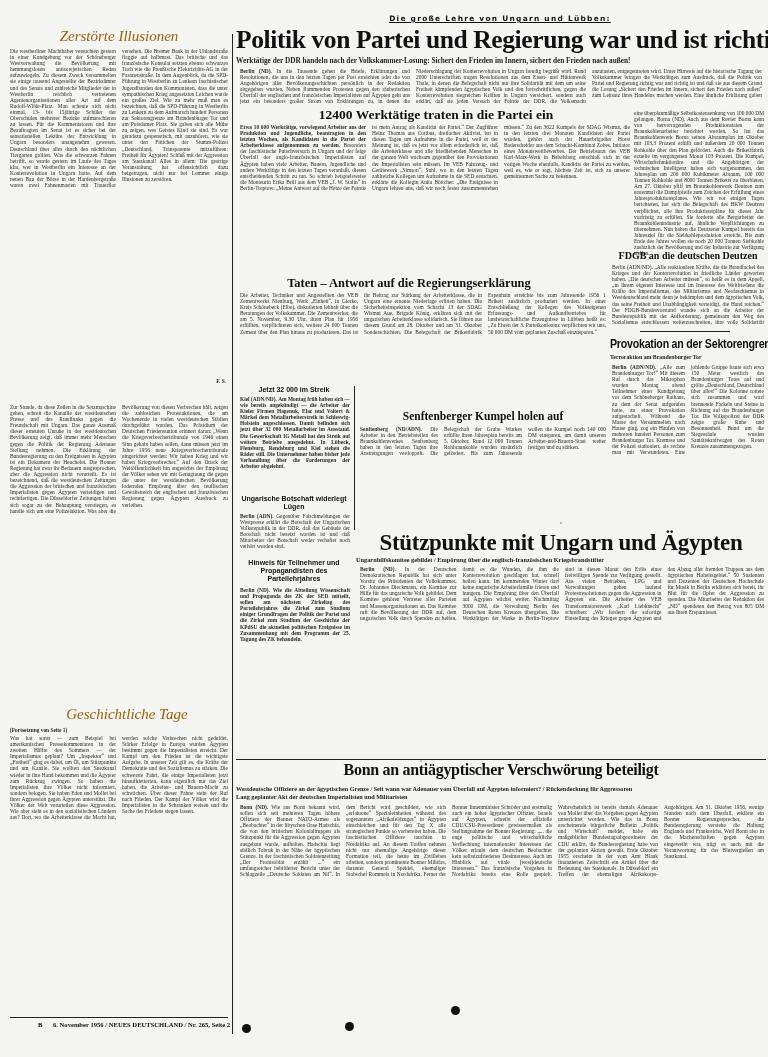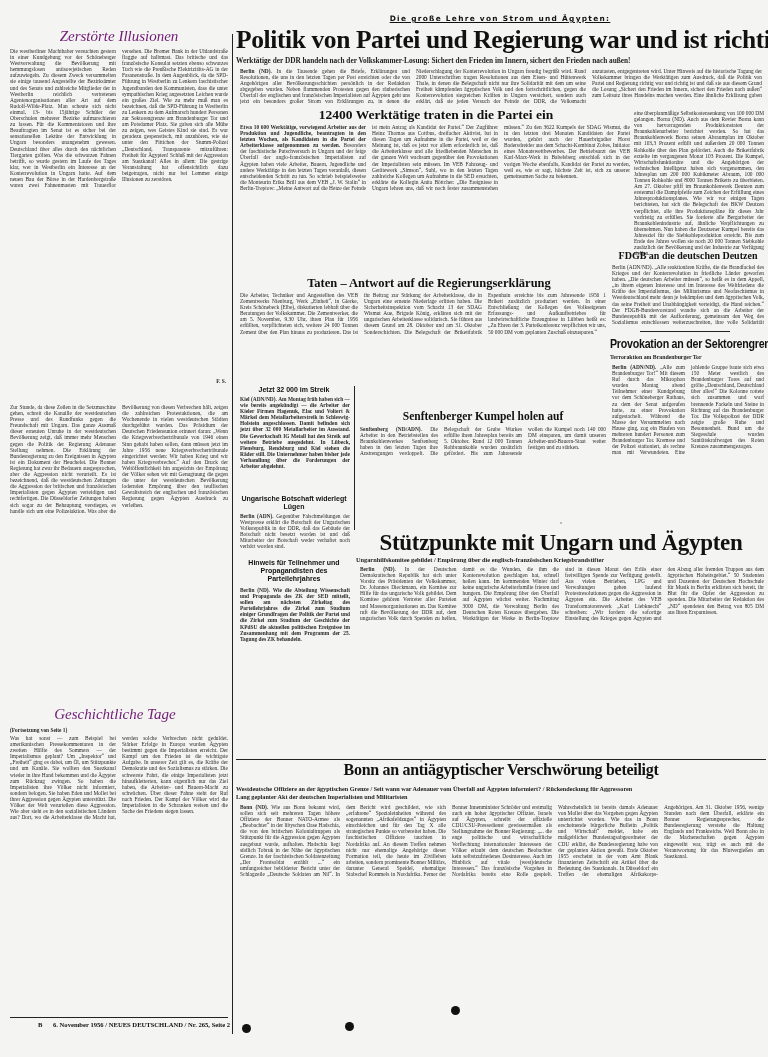--- a/index.html
+++ b/index.html
@@ -17,21 +17,21 @@
     color: #2a2a2a; overflow: hidden; word-break: break-word;
   }
   .cols2 { column-count: 2; column-gap: 6px; }
   .cols3 { column-count: 3; column-gap: 6px; }
   .cols4 { column-count: 4; column-gap: 6px; }
   .cols5 { column-count: 5; column-gap: 6px; }
   .bold-lead { font-weight: bold; }
 
   .italic-head {
     font-family: "Liberation Serif", serif; font-style: italic;
-    text-align: center; color: #701a75; white-space: nowrap;
+    text-align: center; color: #a16207; white-space: nowrap;
   }
   .serif-head {
     font-family: "Liberation Serif", serif; font-weight: bold;
     text-align: center; color: #111; white-space: nowrap;
   }
   .cond-head {
     font-family: "Liberation Sans", sans-serif; font-weight: bold;
     text-align: center; color: #111; white-space: nowrap;
     transform-origin: center; letter-spacing: -0.3px;
   }
@@ -66,52 +66,52 @@
   <div class="vrule" style="left:232px; top:34px; height:1000px;"></div>
 
   <div class="abs italic-head" style="left:10px; top:28px; width:218px; font-size:15px;">Zerstörte Illusionen</div>
 
   <div class="abs body-text cols2" style="left:10px; top:48px; width:218px; height:336px;">Die westberliner Machthaber versuchten gestern in einer Kundgebung vor der Schöneberger Westverwaltung die Bevölkerung mit hemmungslosen antisowjetischen Reden aufzuwiegeln. Zu diesem Zweck versammelten sie einige tausend Angestellte der Bezirksämter und des Senats und zahlreiche Mitglieder der in Westberlin reichlich vertretenen Agentenorganisationen aller Art auf dem Rudolf-Wilde-Platz. Man scheute sich nicht einmal, 13- bis 15jährige Schüler der Oberschulen mehrerer Bezirke aufmarschieren zu lassen. Für die Kommentatoren und ihre Beauftragten im Senat ist es sicher bei der sensationellen Lektüre der Entwicklung in Ungarn besonders unangenehm gewesen. Deutschland über alles durch den nächtlichen Tiergarten grölten. Was die schwarzen Fahnen betrifft, so wurde gestern im Laufe des Tages klar, wer in Westberlin ein Interesse an der Konterrevolution in Ungarn hatte. Auf dem neuen Bau der Börse in der Hardenbergstraße waren zwei Fahnenmasten mit Trauerflor versehen. Die Bremer Bank in der Uhlandstraße flaggte auf halbmast. Das britische und das französische Konsulat setzten ebenso schwarzes Tuch wie die Preußische Elektrizitäts-AG in der Fasanenstraße. In dem Augenblick, da die SPD-Führung in Westberlin zu Lenkern faschistischer Jugendbanden den Kommunisten, dass die unter sympathischen Krieg angesetzten Leichen wurde ein großes Ziel. Wie zu mehr muß man es bezeichnen, daß die SPD-Führung in Westberlin zu Lenkern zu dem Aufmarsch hundert Personen zur Sektorengrenze am Brandenburger Tor und am Potsdamer Platz. Sie gaben sich alle Mühe zu zeigen, wes Geistes Kind sie sind. Es war geradezu gespenstisch, mit anzuhören, wie sie unter den Fittichen der Stumm-Polizei „Deutschland, Transparente mitzuführen: Freiheit für Ägypten! Schluß mit der Aggression am Suezkanal! Alles in allem: Die gestrige Veranstaltung hat offensichtlich dazu beigetragen, nicht nur bei Lemmer einige Illusionen zu zerstören.</div>
   <div class="abs body-text" style="left:180px; top:378px; width:46px; text-align:right; font-weight:bold;">F. S.</div>
 
 
   <div class="abs body-text cols2" style="left:10px; top:404px; width:218px; height:300px;">Zur Stunde, da diese Zeilen in die Setzmaschine gehen, schreit die Kanaille der westdeutschen Presse und des Rundfunks gegen die Freundschaft mit Ungarn. Das ganze Ausmaß dieser erneuten Unruhe in der westdeutschen Bevölkerung zeigt, daß immer mehr Menschen gegen die Politik der Regierung Adenauer Stellung nehmen. Die Erklärung der Bundesregierung zu den Ereignissen in Ägypten ist ein Dokument der Heuchelei. Die Bonner Regierung hat zwar ihr Bedauern ausgesprochen, aber die Aggression nicht verurteilt. Es ist bezeichnend, daß die westdeutschen Zeitungen die Aggression der britischen und französischen Imperialisten gegen Ägypten verteidigen und rechtfertigen. Die Düsseldorfer Zeitungen haben sich sogar zu der Behauptung verstiegen, es handle sich um eine Polizeiaktion. Was aber die Bevölkerung von diesen Verbrechen hält, zeigen die zahlreichen Protestaktionen, die am Wochenende in vielen westdeutschen Städten durchgeführt wurden. Das Präsidium der Deutschen Friedensunion erinnert daran: „Wenn die Kriegsverbrechertribunale von 1946 einen Sinn gehabt haben sollen, dann müssen jetzt im Jahre 1956 neue Kriegsverbrechertribunale eingerichtet werden: Wir haben Krieg und wir haben Kriegsverbrecher.“ Auf den Druck der Weltöffentlichkeit hin angesichts der Empörung der Völker sehen wir mit Genugtuung die gegen die unter der westdeutschen Bevölkerung lodernden Empörung über den teuflischen Gewaltstreich der englischen und französischen Regierung gegen Ägypten Ausdruck zu verleihen.</div>
 
-  <div class="abs italic-head" style="left:6px; top:706px; width:218px; font-size:15px;">Geschichtliche Tage</div>
+  <div class="abs italic-head" style="left:18px; top:706px; width:218px; font-size:15px;">Geschichtliche Tage</div>
 
   <div class="abs body-text" style="left:10px; top:727px; width:110px; font-weight:bold;">(Fortsetzung von Seite 1)</div>
 
   <div class="abs body-text cols2" style="left:10px; top:735px; width:218px; height:278px;">Was hat sonst — zum Beispiel bei amerikanischen Pressekommentaren in der zweiten Hälfte des Sommers — der Imperialismus geplant? Um „Inspektor“ und „Freiheit“ ging es dabei, um Öl, um Stützpunkte und um Kanäle. Sie wollten den Suezkanal wieder in ihre Hand bekommen und die Ägypter zum Rückzug zwingen. So haben die Imperialisten ihre Völker nicht informiert, sondern belogen. Sie haben Eden und Mollet bei ihrer Aggression gegen Ägypten unterstützt. Die Völker der Welt verurteilen diese Aggression. Wie aber sieht es in den sozialistischen Ländern aus? Dort, wo die Arbeiterklasse die Macht hat, werden solche Verbrechen nicht geduldet. Stärker Erfolge in Europa wurden Ägypten bestimmt gegen die Imperialisten erreicht. Der Kampf um den Frieden ist die wichtigste Aufgabe. In unserer Zeit gilt es, die Kräfte der Demokratie und des Sozialismus zu stärken. Die schwerste Fahrt, die einige Imperialisten jetzt hinaufkletterten, kann eigentlich nur das Ziel haben, die Arbeiter- und Bauern-Macht zu schwächen. Über dieser Fahne steht der Ruf nach Frieden. Der Kampf der Völker wird die Imperialisten in die Schranken weisen und die Sache des Friedens siegen lassen.</div>
 
   <div class="hrule" style="left:10px; top:1017px; width:218px;"></div>
   <div class="abs footer" style="left:38px; top:1021px;">B</div>
   <div class="abs footer" style="left:53px; top:1021px;">6. November 1956 / NEUES DEUTSCHLAND / Nr. 265, Seite 2</div>
 
-  <div class="abs kicker" style="left:236px; top:14px; width:528px;">Die große Lehre von Strom und Ägypten:</div>
+  <div class="abs kicker" style="left:236px; top:14px; width:528px;">Die große Lehre von Ungarn und Lübben:</div>
 
   <div class="abs serif-head" style="left:236px; top:26px; width:528px; font-size:25.5px; letter-spacing:-0.4px; line-height:28px;">Politik von Partei und Regierung war und ist richtig</div>
 
   <div class="abs subhead" style="left:236px; top:56px; width:528px; font-size:7.3px;">Werktätige der DDR handeln nach der Volkskammer-Losung: Sichert den Frieden im Innern, sichert den Frieden nach außen!</div>
 
   <div class="abs body-text cols3" style="left:240px; top:68px; width:522px; height:40px;">
     <span class="bold-lead">Berlin (ND).</span>
     <span>In die Tausende gehen die Briefe, Erklärungen und Resolutionen, die uns in den letzten Tagen per Post erreichten oder die von Angehörigen aller Bevölkerungsschichten persönlich in der Redaktion abgegeben wurden. Neben flammenden Protesten gegen den räuberischen Überfall der englischen und französischen Imperialisten auf Ägypten geht uns jetzt ein besonders großer Strom von Erklärungen zu, in denen die Niederschlagung der Konterrevolution in Ungarn freudig begrüßt wird. Rund 2000 Unterschriften tragen Resolutionen aus dem Eisen- und Hüttenwerk Thale, in denen die Belegschaft nicht nur ihre Solidarität mit dem um seine Freiheit kämpfenden ägyptischen Volk und den fortschrittlichen, gegen die Konterrevolution siegreichen Kräften in Ungarn versichert, sondern auch erklärt, daß sie jeden Versuch der Feinde der DDR, die Volksmacht anzutasten, entgegentreten wird. Unter Hinweis auf die historische Tagung der Volkskammer bringen die Werktätigen zum Ausdruck, daß die Politik von Partei und Regierung richtig war und richtig ist und daß sie aus diesem Grund die Losung „Sichert den Frieden im Innern, sichert den Frieden nach außen“ zum Leitsatz ihres Handelns machen werden. Eine ähnliche Erklärung gaben die Delegierten der 250 000 Mitglieder des Konsumgenossenschaftsverbandes im Bezirk Erfurt ab.</span>
   </div>
 
   <div class="abs serif-head" style="left:236px; top:107px; width:400px; font-size:13.5px;">12400 Werktätige traten in die Partei ein</div>
 
   <div class="abs body-text cols3" style="left:240px; top:124px; width:390px; height:150px;">
     <span class="bold-lead">Etwa 10 600 Werktätige, vorwiegend Arbeiter aus der Produktion und Jugendliche, beantragten in den letzten Wochen, als Kandidaten in die Partei der Arbeiterklasse aufgenommen zu werden.</span>
     <span>Besonders der faschistische Putschversuch in Ungarn und der feige Überfall der anglo-französischen Imperialisten auf Ägypten haben viele Arbeiter, Bauern, Jugendliche und andere Werktätige in den letzten Tagen veranlaßt, diesen entscheidenden Schritt zu tun. So schrieb beispielsweise die Monteurin Erika Brill aus dem VEB „J. W. Stalin“ in Berlin-Treptow: „Meine Antwort auf die Hetze der Feinde ist mein Antrag als Kandidat der Partei.“ Der Zugführer Heinz Thomas aus Cottbus, dreifacher Aktivist, bat in diesen Tagen um Aufnahme in die Partei, weil er der Meinung ist, daß es jetzt vor allem erforderlich ist, daß die Arbeiterklasse und alle friedliebenden Menschen in der ganzen Welt wachsam gegenüber den Provokationen der Imperialisten sein müssen. Im VEB Fahrzeug- und Gerätewerk „Simson“, Suhl, wo in den letzten Tagen zahlreiche Kollegen um Aufnahme in die SED ersuchten, erklärte die Kollegin Anita Böttcher: „Die Ereignisse in Ungarn lehren uns, daß wir noch fester zusammenstehen müssen.“ Zu den 3622 Kumpels der SDAG Wismut, die in den letzten drei Monaten Kandidaten der Partei wurden, gehört auch der Hauerbrigadier Horst Badersdreider aus dem Schacht-Kombinat Zobes, Initiator eines Monatswettbewerbes. Der Betriebsarzt des VEB Karl-Marx-Werk in Babelsberg entschloß sich in der vorigen Woche ebenfalls, Kandidat der Partei zu werden, weil es, wie er sagt, höchste Zeit ist, sich zu unserer gemeinsamen Sache zu bekennen.</span>
   </div>
 
   <div class="abs body-text cols2" style="left:634px; top:110px; width:130px; height:164px; column-count:1;">eine überplanmäßige Selbstkostensenkung von 100 000 DM gelangen. Borna (ND). Auch aus dem Revier Borna kann von hervorragenden Produktionstaten der Braunkohlenarbeiter berichtet werden. So hat das Braunkohlenwerk Borna seinen Abraumplan im Oktober mit 103,3 Prozent erfüllt und außerdem 20 000 Tonnen Rohkohle über den Plan gefördert. Auch die Brikettfabrik erzielte im vergangenen Monat 103 Prozent. Die Kumpel, Wirtschaftsfunktionäre und die Angehörigen der technischen Intelligenz haben sich vorgenommen, den Jahresplan um 200 000 Kubikmeter Abraum, 100 000 Tonnen Rohkohle und 8000 Tonnen Briketts zu überbieten. Am 27. Oktober pfiff im Braunkohlenwerk Deutzen zum erstenmal die Dampfpfeife zum Zeichen der Erfüllung eines Jahresproduktionsplanes. Wie wir vor einigen Tagen berichteten, hat sich die Belegschaft des BKW Deutzen verpflichtet, alle ihre Produktionspläne für dieses Jahr vorfristig zu erfüllen. Sie forderte alle Bergarbeiter der Braunkohlenindustrie auf, ähnliche Verpflichtungen zu übernehmen. Nun haben die Deutzener Kumpel bereits das Jahresziel für die Siebkohleproduktion erreicht. Bis zum Ende des Jahres wollen sie noch 20 000 Tonnen Siebkohle zusätzlich der Bevölkerung und der Industrie zur Verfügung stellen.</div>
   <div class="abs body-text" style="left:515px; top:210px; width:116px; height:64px;"></div>
 
-  <div class="abs serif-head" style="left:244px; top:276px; width:370px; font-size:12.5px;">Taten – Antwort auf die Regierungserklärung</div>
+  <div class="abs serif-head" style="left:224px; top:276px; width:370px; font-size:12.5px;">Taten – Antwort auf die Regierungserklärung</div>
 
   <div class="abs body-text cols3" style="left:240px; top:292px; width:366px; height:90px;">Die Arbeiter, Techniker und Angestellten des VEB Zementwerks Nienburg, Werk „Einheit“, in Gierke, Kreis Schönebeck (Elbe), diskutierten lebhaft über die Beratungen der Volkskammer. Die Zementwerker, die am 5. November, 9.30 Uhr, ihren Plan für 1956 erfüllten, verpflichteten sich, weitere 24 000 Tonnen Zement über den Plan hinaus zu produzieren. Das ist ihr Beitrag zur Stärkung der Arbeiterklasse, die in Ungarn eine erneute Niederlage erlitten haben. Die Sicherheitsinspektion vom Schacht 13 der SDAG Wismut Aue, Brigade König, erklären sich mit der ungarischen Arbeiterklasse solidarisch. Sie führen aus diesem Grund am 28. Oktober und am 31. Oktober Sonderschichten. Die Belegschaft der Brikettfabrik Espenhain erreichte bis zum Jahresende 1956 1 Brikett zusätzlich produziert werden. In einer Entschließung der Kollegen des Volkseigenen Erfassungs- und Aufkaufbetriebes für landwirtschaftliche Erzeugnisse in Lübben heißt es: „Zu Ehren der 3. Parteikonferenz verpflichten wir uns, 50 000 DM vom geplanten Zuschuß einzusparen.“</div>
 
   <div class="abs serif-head" style="left:610px; top:250px; width:156px; font-size:10px;">FDGB an die deutschen Deutzen</div>
   <div class="abs body-text cols2" style="left:612px; top:264px; width:152px; height:64px; column-count:1;">Berlin (ADN/ND). „Alle reaktionären Kräfte, die die Brandfackel des Krieges und der Konterrevolution in friedliche Länder geworfen haben. „Die deutschen Arbeiter müssen“, so heißt es in dem Appell, „in ihrem eigenen Interesse und im Interesse des Weltfriedens die Kräfte des Imperialismus, des Militarismus und Neofaschismus in Westdeutschland mehr denn je bekämpfen und dem ägyptischen Volk, das seine Freiheit und Unabhängigkeit verteidigt, die Hand reichen.“ Der FDGB-Bundesvorstand wandte sich an die Arbeiter der Bundesrepublik mit der Aufforderung, gemeinsam den Weg des Sozialismus entschlossen weiterzuschreiten, ihre volle Solidarität bekunden. Die deutschen Arbeiter werden aufgefordert, sich noch enger um unsere Arbeiter-und-Bauern-Macht zu scharen und unsere Politik des Friedens, der Völkerfreundschaft und des friedlichen sozialistischen Aufbaus zu unterstützen.</div>
 
   <div class="hrule" style="left:640px; top:331px; width:90px;"></div>
 
   <div class="abs cond-head" style="left:610px; top:336px; width:156px; font-size:13px; transform:scaleX(0.82); transform-origin:left; width:190px;">Provokation an der Sektorengrenze</div>
   <div class="abs subhead" style="left:610px; top:354px; width:156px; font-size:5.8px;">Terroraktion am Brandenburger Tor</div>

